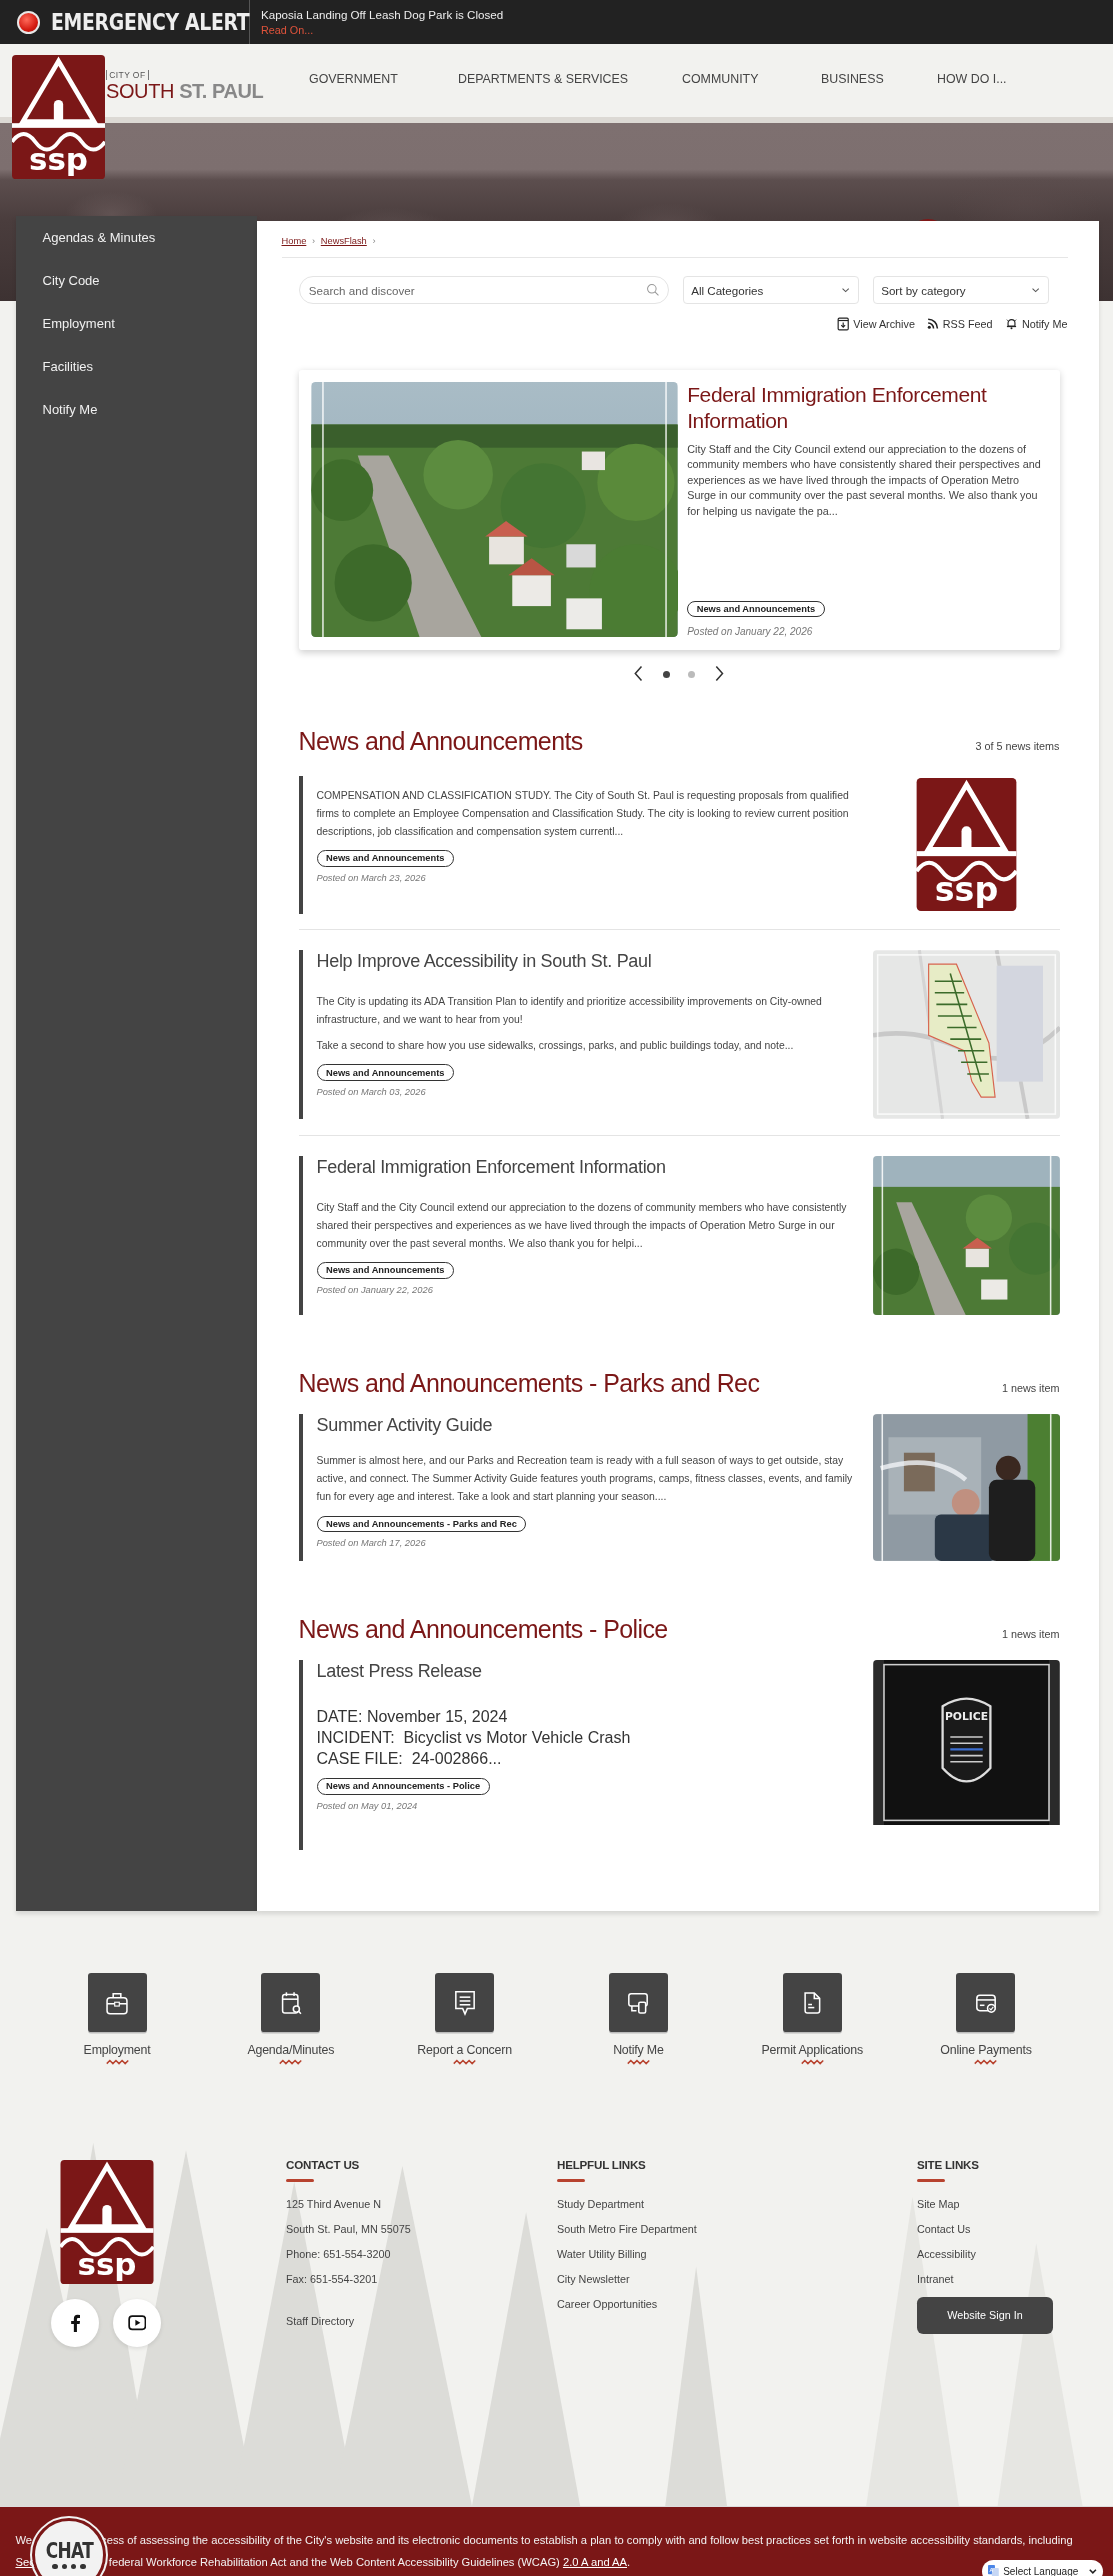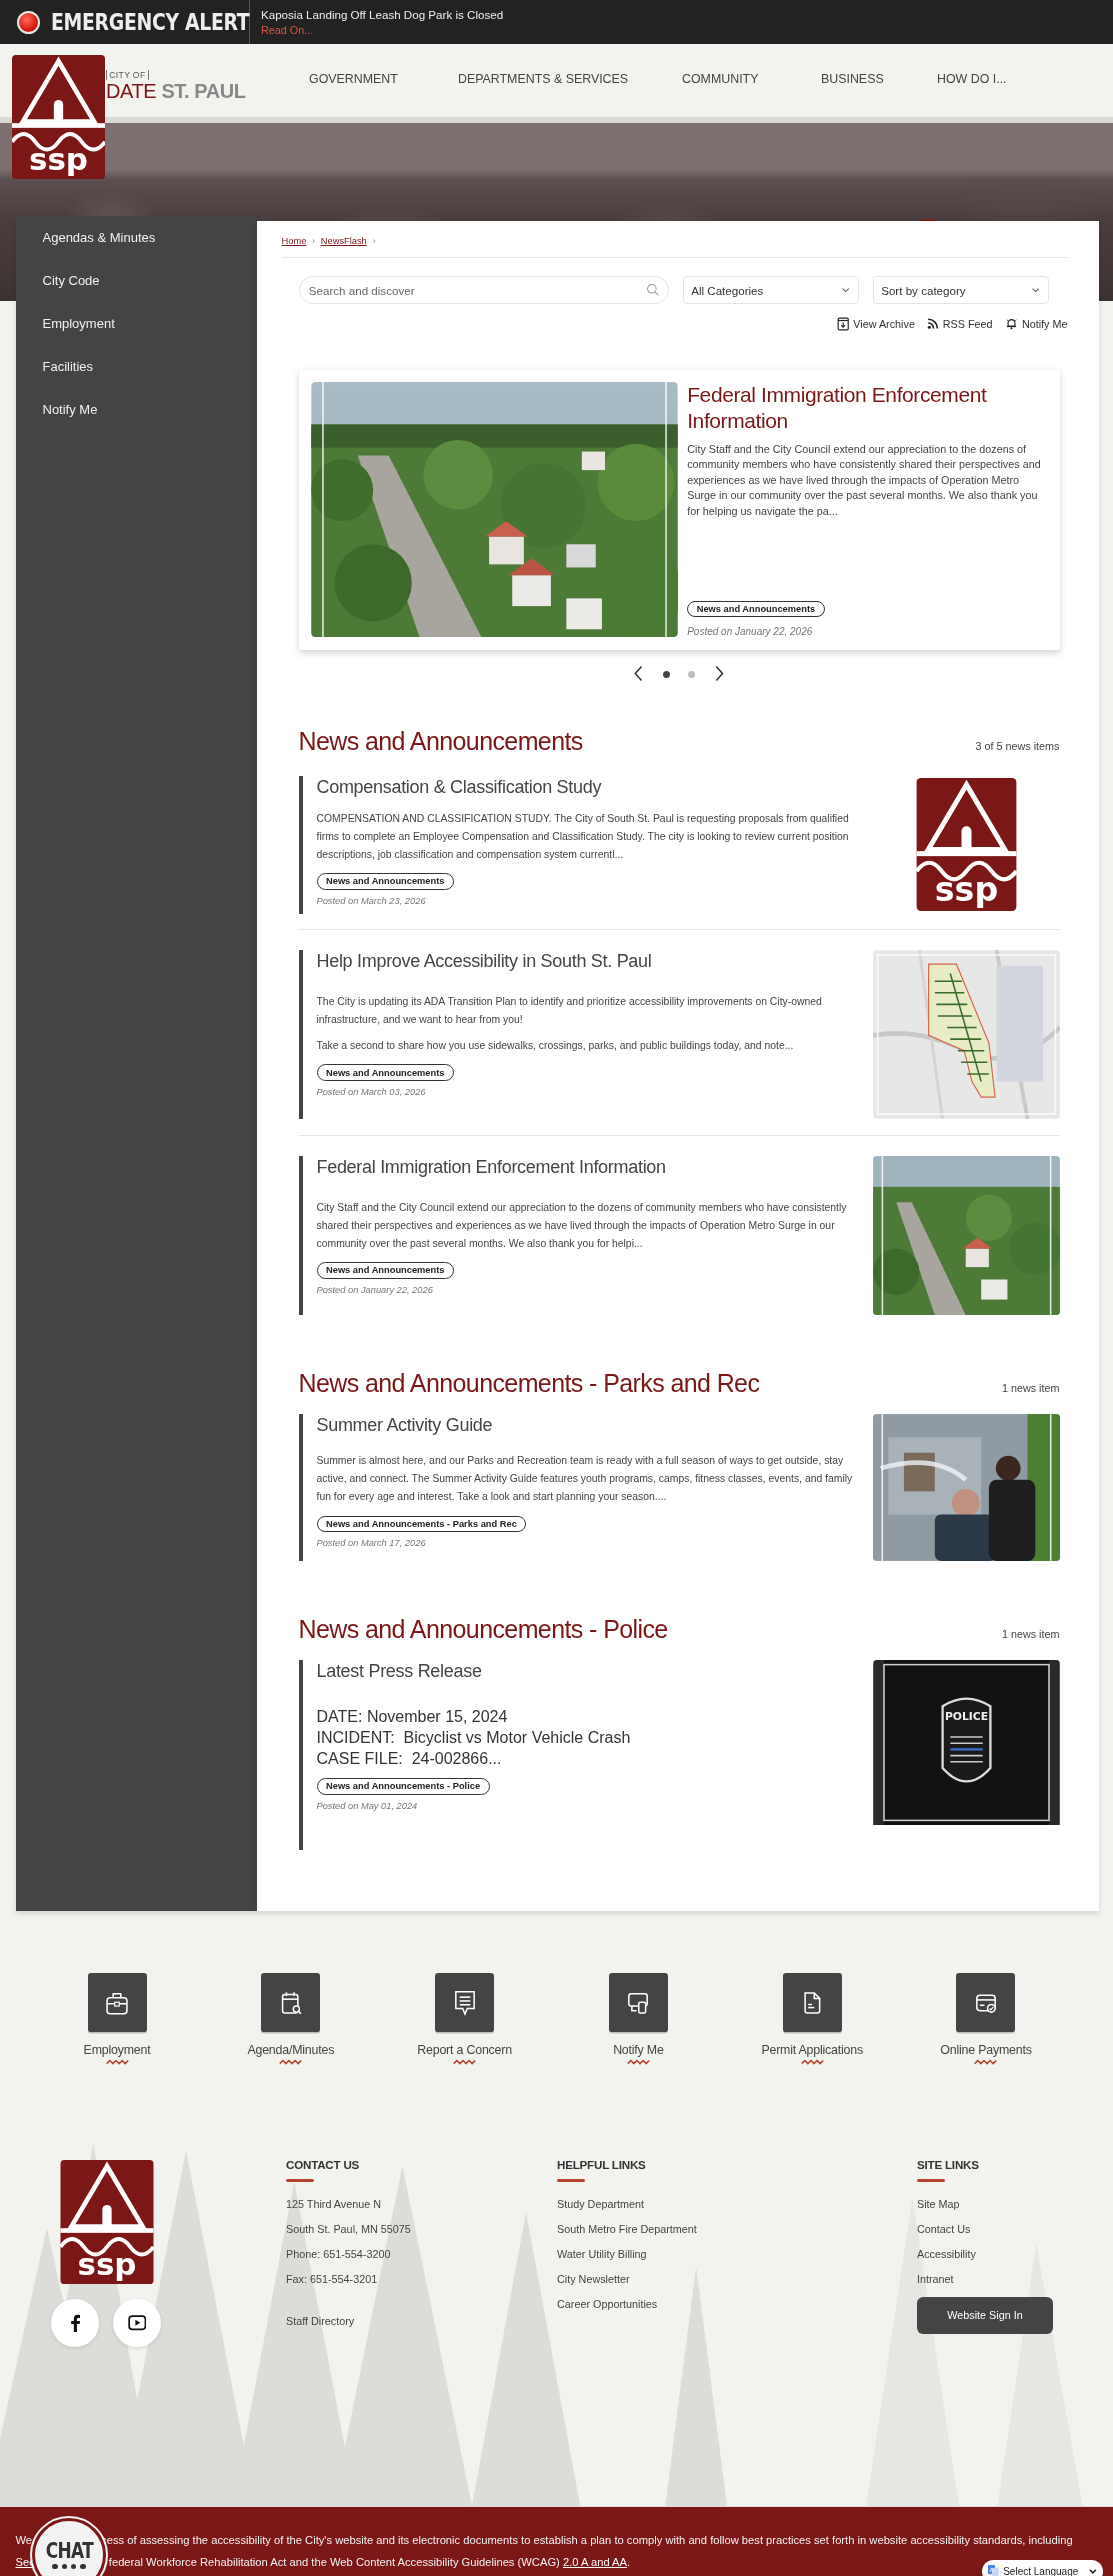--- a/index.html
+++ b/index.html
@@ -140,21 +140,21 @@
       <rect x="0" y="0" width="120" height="160" rx="5" fill="#7b1717"></rect>
       <polygon points="60,8 14,86 106,86" fill="none" stroke="#fff" stroke-width="6"></polygon>
       <rect x="54" y="58" width="12" height="30" rx="6" fill="#fff"></rect>
       <rect x="0" y="88" width="120" height="6" fill="#fff"></rect>
       <path d="M0 112 Q15 92 30 112 T60 112 T90 112 T120 112" fill="none" stroke="#fff" stroke-width="5"></path>
       <text x="60" y="148" text-anchor="middle" fill="#fff" font-family="DejaVu Sans, sans-serif" font-size="40" font-weight="bold">ssp</text>
     </svg>
   </a>
   <div class="wordmark">
     <span class="wm-cityof">CITY OF</span>
-    <div class="wm-main"><span class="wm-south">DATE</span><span class="wm-stpaul"> ST. PAUL</span></div>
+    <div class="wm-main"><span class="wm-south">SOUTH</span><span class="wm-stpaul"> ST. PAUL</span></div>
   </div>
   <nav class="main-nav">
     <a href="#" class="nav-item" style="width:149px">GOVERNMENT</a>
     <a href="#" class="nav-item" style="width:224px">DEPARTMENTS &amp; SERVICES</a>
     <a href="#" class="nav-item" style="width:139px">COMMUNITY</a>
     <a href="#" class="nav-item" style="width:116px">BUSINESS</a>
     <a href="#" class="nav-item">HOW DO I...</a>
   </nav>
 </div>
 
@@ -295,21 +295,20 @@
     </div>
 
     <section class="news-section">
       <div class="section-head" style="margin-top:43px">
         <h2 class="section-title">News and Announcements</h2>
         <span class="section-count">3 of 5 news items</span>
       </div>
 
       <article class="news-item">
         <div class="ni-left">
-          <h3 class="ni-title">Compensation &amp; Classification Study</h3>
           <p class="ni-text">COMPENSATION AND CLASSIFICATION STUDY. The City of South St. Paul is requesting proposals from qualified firms to complete an Employee Compensation and Classification Study. The city is looking to review current position descriptions, job classification and compensation system currentl...</p>
           <div class="ni-tag"><a href="#" class="tag">News and Announcements</a></div>
           <div class="ni-date">Posted on March 23, 2026</div>
         </div>
         <div class="ni-img" style="height:138px;display:flex;align-items:center;justify-content:center;">
           <svg width="101" height="133" viewBox="0 0 120 160">
             <rect x="0" y="0" width="120" height="160" rx="5" fill="#7b1717"></rect>
             <polygon points="60,8 14,86 106,86" fill="none" stroke="#fff" stroke-width="6"></polygon>
             <rect x="54" y="58" width="12" height="30" rx="6" fill="#fff"></rect>
             <rect x="0" y="88" width="120" height="6" fill="#fff"></rect>

